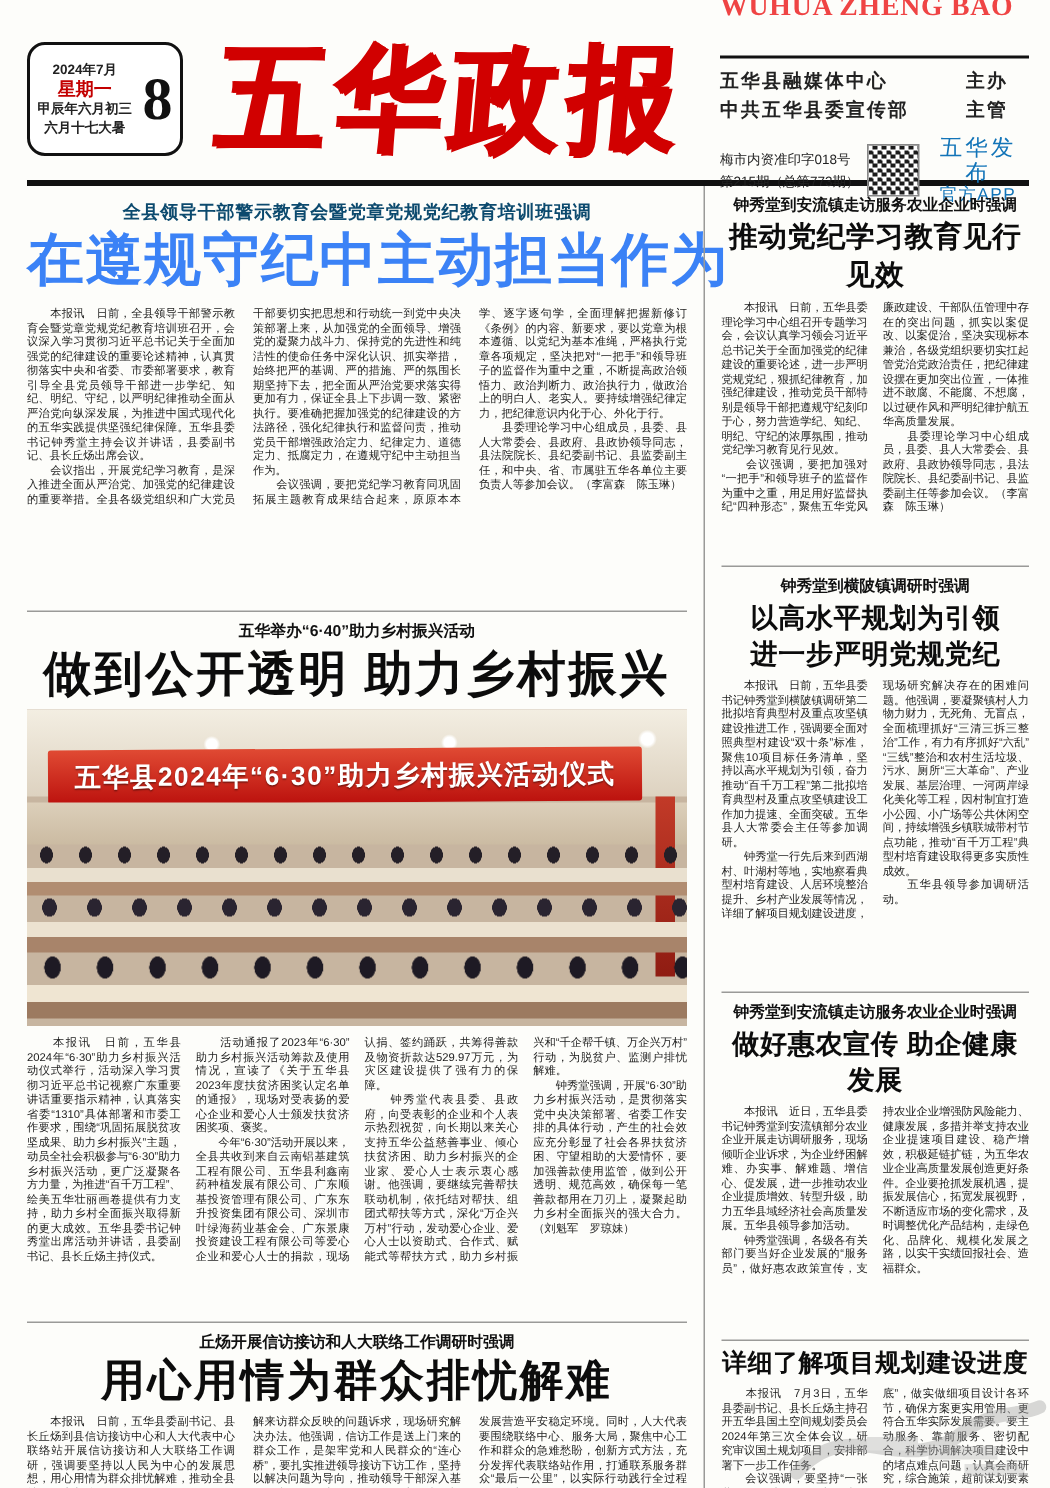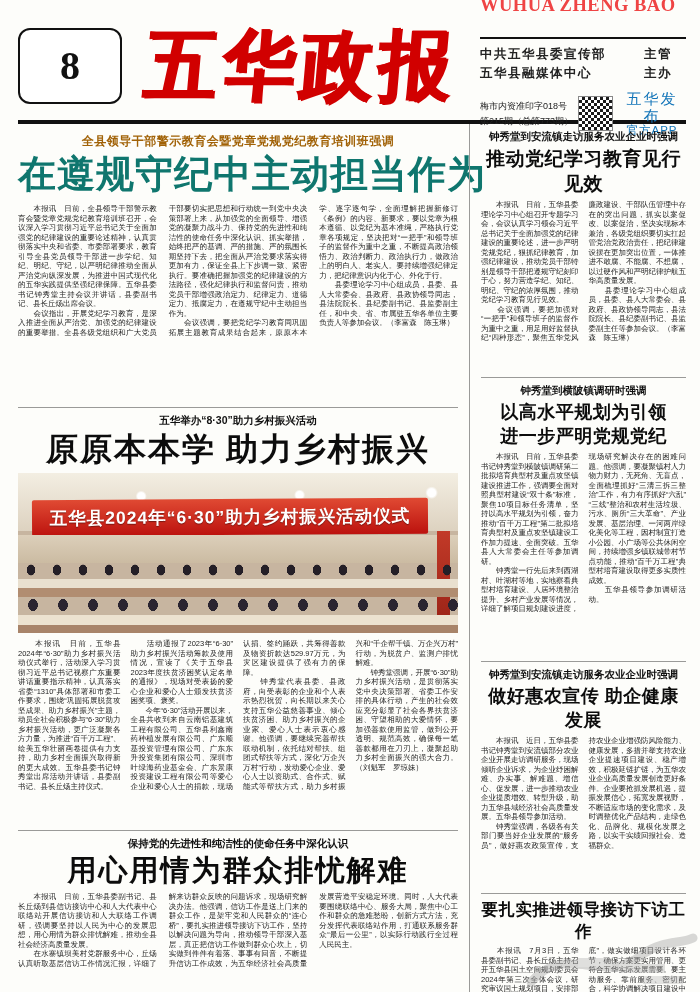--- a/index.html
+++ b/index.html
@@ -24,38 +24,38 @@
   .apptext .l1{font-size:15px;letter-spacing:2px;}
   .apptext .l2{font-size:11.5px;letter-spacing:1px;}
   .mastrule{height:4px;background:#111;}
 
   
   .main{display:flex;align-items:stretch;}
   .leftcol{width:440px;flex:none;padding-right:11px;}
   .rightcol{flex:1;padding-left:11px;border-left:1px solid #9a9a98;}
   .hrule{border-top:1px solid #9a9a98;margin:7px 0 4px;}
 
-  .kicker{text-align:center;font-size:12px;font-weight:bold;color:#a16207;margin:9px 0 2px;letter-spacing:.5px;}
+  .kicker{text-align:center;font-size:12px;font-weight:bold;color:#0c4a6e;margin:9px 0 2px;letter-spacing:.5px;}
   .kicker-s{text-align:center;font-size:10.5px;font-weight:bold;color:#111;margin:6px 0 2px;}
-  .hl-xl{text-align:center;font-family:"Liberation Serif",serif;font-weight:900;font-size:38px;line-height:44px;letter-spacing:1px;color:#0f766e;margin:1px 0 8px;white-space:nowrap;}
+  .hl-xl{text-align:center;font-family:"Liberation Serif",serif;font-weight:900;font-size:38px;line-height:44px;letter-spacing:1px;color:#3b82f6;margin:1px 0 8px;white-space:nowrap;}
   .hl-lg{text-align:center;font-family:"Liberation Serif",serif;font-weight:900;font-size:32px;line-height:38px;letter-spacing:2px;color:#0c0c0c;margin:1px 0 4px;white-space:nowrap;}
   .hl-md{text-align:center;font-family:Liberation Sans, sans-serif;font-weight:900;font-size:29px;line-height:34px;letter-spacing:2px;color:#0c0c0c;margin:1px 0 5px;white-space:nowrap;}
   .hl-r{text-align:center;font-family:Liberation Sans, sans-serif;font-weight:900;font-size:19px;line-height:25px;letter-spacing:.5px;color:#0c0c0c;margin:1px 0 4px;white-space:pre-line;}
   .hl-r2{font-size:18px;line-height:24px;}
   .hl-r3{font-size:16.5px;line-height:22px;}
 
   .bodytxt{font-size:7.5px;line-height:9.5px;text-align:justify;color:#1c1c1c;white-space:pre-line;overflow:hidden;}
   .c3{column-count:3;column-gap:12px;}
   .c4{column-count:4;column-gap:10px;}
   .c2{column-count:2;column-gap:10px;}
   .h196{height:196px;} .h182{height:184px;} .h78{height:80px;}
   .h170{height:170px;} .h200{height:202px;} .h150{height:150px;} .h80{height:80px;}
 
   
-  .photo{position:relative;height:160px;margin:5px 0 6px;background:#c7b5a0;overflow:hidden;}
+  .photo{position:relative;height:211px;margin:5px 0 6px;background:#c7b5a0;overflow:hidden;}
   .ph-ceiling{position:absolute;left:0;right:0;top:0;height:58px;background:
       radial-gradient(circle 7px at 10% 62%,#fff 0 45%,rgba(255,255,255,0) 70%),
       radial-gradient(circle 8px at 28% 40%,#fff 0 45%,rgba(255,255,255,0) 70%),
       radial-gradient(circle 7px at 46% 58%,#fff 0 45%,rgba(255,255,255,0) 70%),
       radial-gradient(circle 8px at 64% 38%,#fff 0 45%,rgba(255,255,255,0) 70%),
       radial-gradient(circle 7px at 82% 56%,#fff 0 45%,rgba(255,255,255,0) 70%),
       radial-gradient(circle 9px at 94% 34%,#fff 0 45%,rgba(255,255,255,0) 70%),
       linear-gradient(#f3eee2,#ddd2c0);}
   .ph-banner{position:absolute;left:14px;right:30px;top:26px;height:36px;background:linear-gradient(#e04a33,#bc120e);display:flex;align-items:center;justify-content:center;color:#fff;font-weight:bold;font-size:17.5px;letter-spacing:1px;text-shadow:0 1px 1px rgba(0,0,0,.4);transform:rotate(-.4deg);border-radius:2px;}
   .ph-wall{position:absolute;left:0;right:0;top:62px;height:28px;background:linear-gradient(#dccfba,#cbbba2);}
@@ -69,34 +69,40 @@
   .wm{position:absolute;right:2px;bottom:2px;width:175px;height:58px;opacity:.38;pointer-events:none;}
 </style>
 </head>
 <body>
 
 <div class="page">
   <div class="inner">
 
     <div class="masthead">
       <div class="datebox">
+        <div class="dleft">
+          <div>2024年7月</div>
+          <div class="weekday">星期一</div>
+          <div>甲辰年六月初三</div>
+          <div>六月十七大暑</div>
+        </div>
         <div class="daynum">8</div>
       </div>
 
       <div class="ptitle">五华政报</div>
 
       <div class="mright">
         <div class="latin">WUHUA ZHENG BAO</div>
         <div class="orgrow">
+          <span>五华县融媒体中心</span>
+          <span>主办</span>
+        </div>
+        <div class="orgrow">
           <span>中共五华县委宣传部</span>
           <span>主管</span>
-        </div>
-        <div class="orgrow">
-          <span>五华县融媒体中心</span>
-          <span>主办</span>
         </div>
         <div class="pubrow">
           <div class="pubinfo">
             <div>梅市内资准印字018号</div>
             <div>第215期（总第773期）</div>
           </div>
           <div class="qr"></div>
           <div class="apptext">
             <div class="l1">五华发布</div>
             <div class="l2">官方APP</div>
@@ -115,22 +121,22 @@
           <div class="hl-xl">在遵规守纪中主动担当作为</div>
           <div class="bodytxt c3 h196">　　本报讯　日前，全县领导干部警示教育会暨党章党规党纪教育培训班召开，会议深入学习贯彻习近平总书记关于全面加强党的纪律建设的重要论述精神，认真贯彻落实中央和省委、市委部署要求，教育引导全县党员领导干部进一步学纪、知纪、明纪、守纪，以严明纪律推动全面从严治党向纵深发展，为推进中国式现代化的五华实践提供坚强纪律保障。五华县委书记钟秀堂主持会议并讲话，县委副书记、县长丘炀出席会议。
 　　会议指出，开展党纪学习教育，是深入推进全面从严治党、加强党的纪律建设的重要举措。全县各级党组织和广大党员干部要切实把思想和行动统一到党中央决策部署上来，从加强党的全面领导、增强党的凝聚力战斗力、保持党的先进性和纯洁性的使命任务中深化认识、抓实举措，始终把严的基调、严的措施、严的氛围长期坚持下去，把全面从严治党要求落实得更加有力，保证全县上下步调一致、紧密执行。要准确把握加强党的纪律建设的方法路径，强化纪律执行和监督问责，推动党员干部增强政治定力、纪律定力、道德定力、抵腐定力，在遵规守纪中主动担当作为。
 　　会议强调，要把党纪学习教育同巩固拓展主题教育成果结合起来，原原本本学、逐字逐句学，全面理解把握新修订《条例》的内容、新要求，要以党章为根本遵循、以党纪为基本准绳，严格执行党章各项规定，坚决把对“一把手”和领导班子的监督作为重中之重，不断提高政治领悟力、政治判断力、政治执行力，做政治上的明白人、老实人。要持续增强纪律定力，把纪律意识内化于心、外化于行。
 　　县委理论学习中心组成员，县委、县人大常委会、县政府、县政协领导同志，县法院院长、县纪委副书记、县监委副主任，和中央、省、市属驻五华各单位主要负责人等参加会议。（李富森　陈玉琳）</div>
         </div>
 
         <div class="hrule"></div>
 
         <div>
-          <div class="kicker-s">五华举办“8·30”助力乡村振兴活动</div>
-          <div class="hl-lg">原原本本学  助力乡村振兴</div>
+          <div class="kicker-s">五华举办“6·40”助力乡村振兴活动</div>
+          <div class="hl-lg">做到公开透明  助力乡村振兴</div>
 
           <div class="photo">
             <div class="ph-ceiling"></div>
             <div class="ph-banner">五华县2024年“6·30”助力乡村振兴活动仪式</div>
             <div class="ph-wall"></div>
             <div class="ph-redpanel"></div>
             <div class="ph-people row1"></div>
             <div class="ph-people row2"></div>
             <div class="ph-people row3"></div>
           </div>
@@ -138,21 +144,21 @@
           <div class="bodytxt c4 h182">　　本报讯　日前，五华县2024年“6·30”助力乡村振兴活动仪式举行，活动深入学习贯彻习近平总书记视察广东重要讲话重要指示精神，认真落实省委“1310”具体部署和市委工作要求，围绕“巩固拓展脱贫攻坚成果、助力乡村振兴”主题，动员全社会积极参与“6·30”助力乡村振兴活动，更广泛凝聚各方力量，为推进“百千万工程”、绘美五华壮丽画卷提供有力支持，助力乡村全面振兴取得新的更大成效。五华县委书记钟秀堂出席活动并讲话，县委副书记、县长丘炀主持仪式。
 　　活动通报了2023年“6·30”助力乡村振兴活动筹款及使用情况，宣读了《关于五华县2023年度扶贫济困奖认定名单的通报》，现场对受表扬的爱心企业和爱心人士颁发扶贫济困奖项、褒奖。
 　　今年“6·30”活动开展以来，全县共收到来自云南铝基建筑工程有限公司、五华县利鑫南药种植发展有限公司、广东顺基投资管理有限公司、广东东升投资集团有限公司、深圳市叶绿海药业基金会、广东景康投资建设工程有限公司等爱心企业和爱心人士的捐款，现场认捐、签约踊跃，共筹得善款及物资折款达529.97万元，为灾区建设提供了强有力的保障。
 　　钟秀堂代表县委、县政府，向受表彰的企业和个人表示热烈祝贺，向长期以来关心支持五华公益慈善事业、倾心扶贫济困、助力乡村振兴的企业家、爱心人士表示衷心感谢。他强调，要继续完善帮扶联动机制，依托结对帮扶、组团式帮扶等方式，深化“万企兴万村”行动，发动爱心企业、爱心人士以资助式、合作式、赋能式等帮扶方式，助力乡村振兴和“千企帮千镇、万企兴万村”行动，为脱贫户、监测户排忧解难。
 　　钟秀堂强调，开展“6·30”助力乡村振兴活动，是贯彻落实党中央决策部署、省委工作安排的具体行动，产生的社会效应充分彰显了社会各界扶贫济困、守望相助的大爱情怀，要加强善款使用监管，做到公开透明、规范高效，确保每一笔善款都用在刀刃上，凝聚起助力乡村全面振兴的强大合力。（刘魁军　罗琼妹）</div>
         </div>
 
         <div class="hrule"></div>
 
         <div>
-          <div class="kicker-s">保持党的先进性和纯洁性的使命任务中深化认识</div>
+          <div class="kicker-s">丘炀开展信访接访和人大联络工作调研时强调</div>
           <div class="hl-md">用心用情为群众排忧解难</div>
           <div class="bodytxt c3 h78">　　本报讯　日前，五华县委副书记、县长丘炀到县信访接访中心和人大代表中心联络站开展信访接访和人大联络工作调研，强调要坚持以人民为中心的发展思想，用心用情为群众排忧解难，推动全县社会经济高质量发展。
 　　在水寨镇坝美村党群服务中心，丘炀认真听取基层信访工作情况汇报，详细了解来访群众反映的问题诉求，现场研究解决办法。他强调，信访工作是送上门来的群众工作，是架牢党和人民群众的“连心桥”，要扎实推进领导接访下访工作，坚持以解决问题为导向，推动领导干部深入基层，真正把信访工作做到群众心坎上，切实做到件件有着落、事事有回音，不断提升信访工作成效，为五华经济社会高质量发展营造平安稳定环境。同时，人大代表要围绕联络中心、服务大局，聚焦中心工作和群众的急难愁盼，创新方式方法，充分发挥代表联络站作用，打通联系服务群众“最后一公里”，以实际行动践行全过程人民民主。</div>
         </div>
       </div>
 
       <div class="rightcol">
 
         <div>
           <div class="kicker-s">钟秀堂到安流镇走访服务农业企业时强调</div>
@@ -178,21 +184,21 @@
         <div>
           <div class="kicker-s">钟秀堂到安流镇走访服务农业企业时强调</div>
           <div class="hl-r hl-r2">做好惠农宣传  助企健康发展</div>
           <div class="bodytxt c2 h150">　　本报讯　近日，五华县委书记钟秀堂到安流镇部分农业企业开展走访调研服务，现场倾听企业诉求，为企业纾困解难、办实事、解难题、增信心、促发展，进一步推动农业企业提质增效、转型升级，助力五华县域经济社会高质量发展。五华县领导参加活动。
 　　钟秀堂强调，各级各有关部门要当好企业发展的“服务员”，做好惠农政策宣传，支持农业企业增强防风险能力、健康发展，多措并举支持农业企业提速项目建设、稳产增效，积极延链扩链，为五华农业企业高质量发展创造更好条件。企业要抢抓发展机遇，提振发展信心，拓宽发展视野，不断适应市场的变化需求，及时调整优化产品结构，走绿色化、品牌化、规模化发展之路，以实干实绩回报社会、造福群众。</div>
         </div>
 
         <div class="hrule"></div>
 
         <div>
-          <div class="hl-r hl-r3">要扎实推进领导接访下访工作</div>
+          <div class="hl-r hl-r3">详细了解项目规划建设进度</div>
           <div class="bodytxt c2 h80">　　本报讯　7月3日，五华县委副书记、县长丘炀主持召开五华县国土空间规划委员会2024年第三次全体会议，研究审议国土规划项目，安排部署下一步工作任务。
 　　会议强调，要坚持“一张蓝图绘到底、管到底、建到底”，做实做细项目设计各环节，确保方案更实用管用、更符合五华实际发展需要。要主动服务、靠前服务、密切配合，科学协调解决项目建设中的堵点难点问题，认真会商研究，综合施策，超前谋划要素保障，确保项目早日落地见效。（刘魁军　罗琼妹）</div>
         </div>
       </div>
     </div>
   </div>
 
   <svg class="wm" viewBox="0 0 175 58">
     <path d="M8,50 C45,8 80,56 120,22 C140,8 158,12 170,6" stroke="#9a9a9a" stroke-width="9" fill="none" stroke-linecap="round"></path>
     <rect x="55" y="26" width="34px" height="9" fill="#b0b0b0"></rect>

